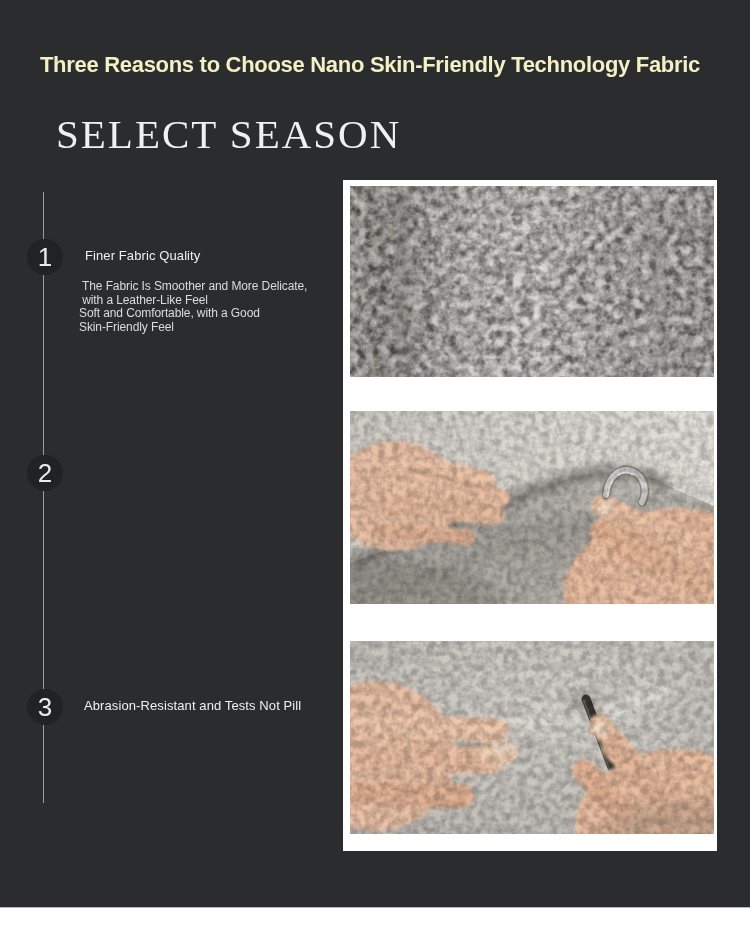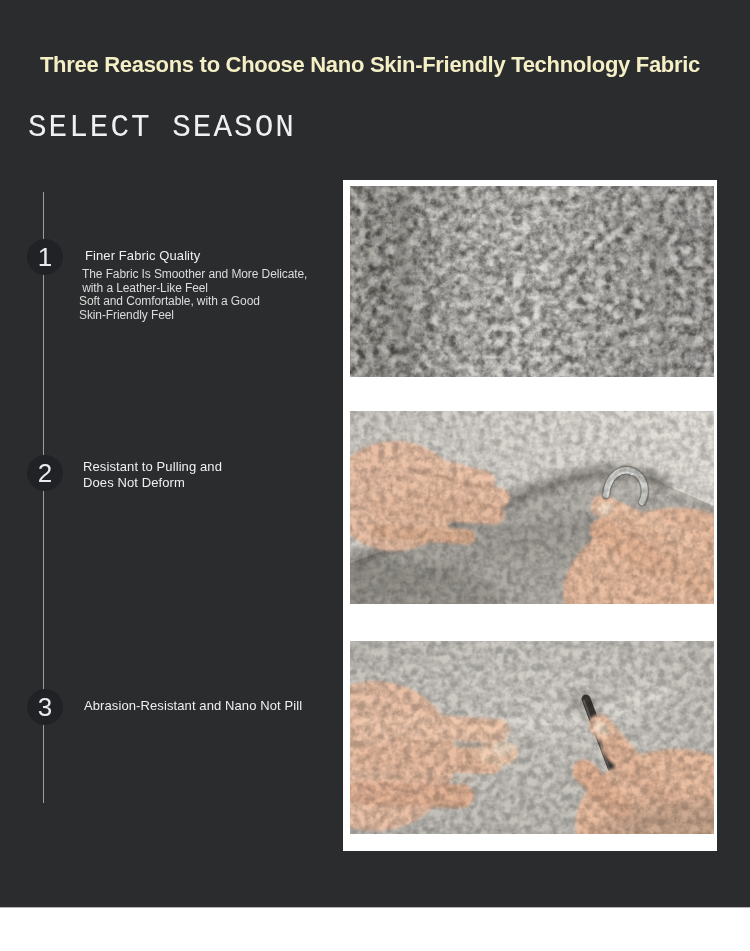--- a/index.html
+++ b/index.html
@@ -6,23 +6,23 @@
   .page{
     position:relative;width:750px;height:951px;overflow:hidden;
     background:#2b2c2e;
     font-family:"Liberation Sans", sans-serif;
   }
   .title{
     position:absolute;left:0;top:52px;width:740px;text-align:center;
     font-size:22px;font-weight:bold;letter-spacing:-0.3px;color:#f5efc6;
   }
   .brand{
-    position:absolute;left:28px;top:110px;
-    font-family:Liberation Mono, monospace;
-    font-size:31px;letter-spacing:2px;color:#f0f0f0;
+    position:absolute;left:56px;top:110px;
+    font-family:Liberation Serif, serif;
+    font-size:41px;letter-spacing:2px;color:#f0f0f0;
   }
   .vline{
     position:absolute;left:43px;top:192px;width:1px;height:611px;
     background:#9d9d9f;
   }
   .badge{
     position:absolute;left:27px;width:36px;height:36px;border-radius:50%;
     background:#202226;display:flex;align-items:center;justify-content:center;
     color:#ebebeb;font-size:26px;font-weight:400;line-height:1;
   }
@@ -33,21 +33,21 @@
     position:absolute;color:#f0f0f0;font-size:13px;line-height:16px;
     white-space:pre-line;letter-spacing:0.1px;
   }
   .heading-1{left:85px;top:248px}
   .heading-2{left:83px;top:459px}
   .heading-3{left:84px;top:698px}
   .body{
     position:absolute;color:#dcdcdc;font-size:12px;line-height:13.5px;
     white-space:pre;letter-spacing:-0.1px;
   }
-  .body-1{left:79px;top:268px}
+  .body-1{left:79px;top:280px}
   .body-2{left:83px;top:501px}
   .body-3{left:80px;top:734px}
   .panel{
     position:absolute;left:343px;top:180px;width:374px;height:671px;
     background:#ffffff;
   }
   .photo{position:absolute;left:350px;width:364px;overflow:hidden;}
   .photo svg{display:block;width:100%;height:100%;}
   .photo-1{top:186px;height:191px}
   .photo-2{top:411px;height:193px}
@@ -74,27 +74,25 @@
   </div>
   <div class="heading heading-1">Finer Fabric Quality</div>
   <div class="body body-1"> The Fabric Is Smoother and More Delicate,
  with a Leather-Like Feel
 Soft and Comfortable, with a Good
 Skin-Friendly Feel</div>
 
   <div class="badge badge-2">
     <span>2</span>
   </div>
-  <div class="heading heading-2">Resistant to Pulling and
-Does Not Deform</div>
 
   <div class="badge badge-3">
     <span>3</span>
   </div>
-  <div class="heading heading-3">Abrasion-Resistant and Nano Not Pill</div>
+  <div class="heading heading-3">Abrasion-Resistant and Tests Not Pill</div>
 
   <div class="panel"></div>
 
   <div class="photo photo-1">
     <svg viewBox="0 0 364 191" preserveAspectRatio="none">
       <defs>
         <linearGradient id="p1base" x1="0" y1="0" x2="1" y2="0">
           <stop offset="0" stop-color="#9b988f"></stop>
           <stop offset="0.08" stop-color="#8d8a82"></stop>
           <stop offset="0.16" stop-color="#999690"></stop>

